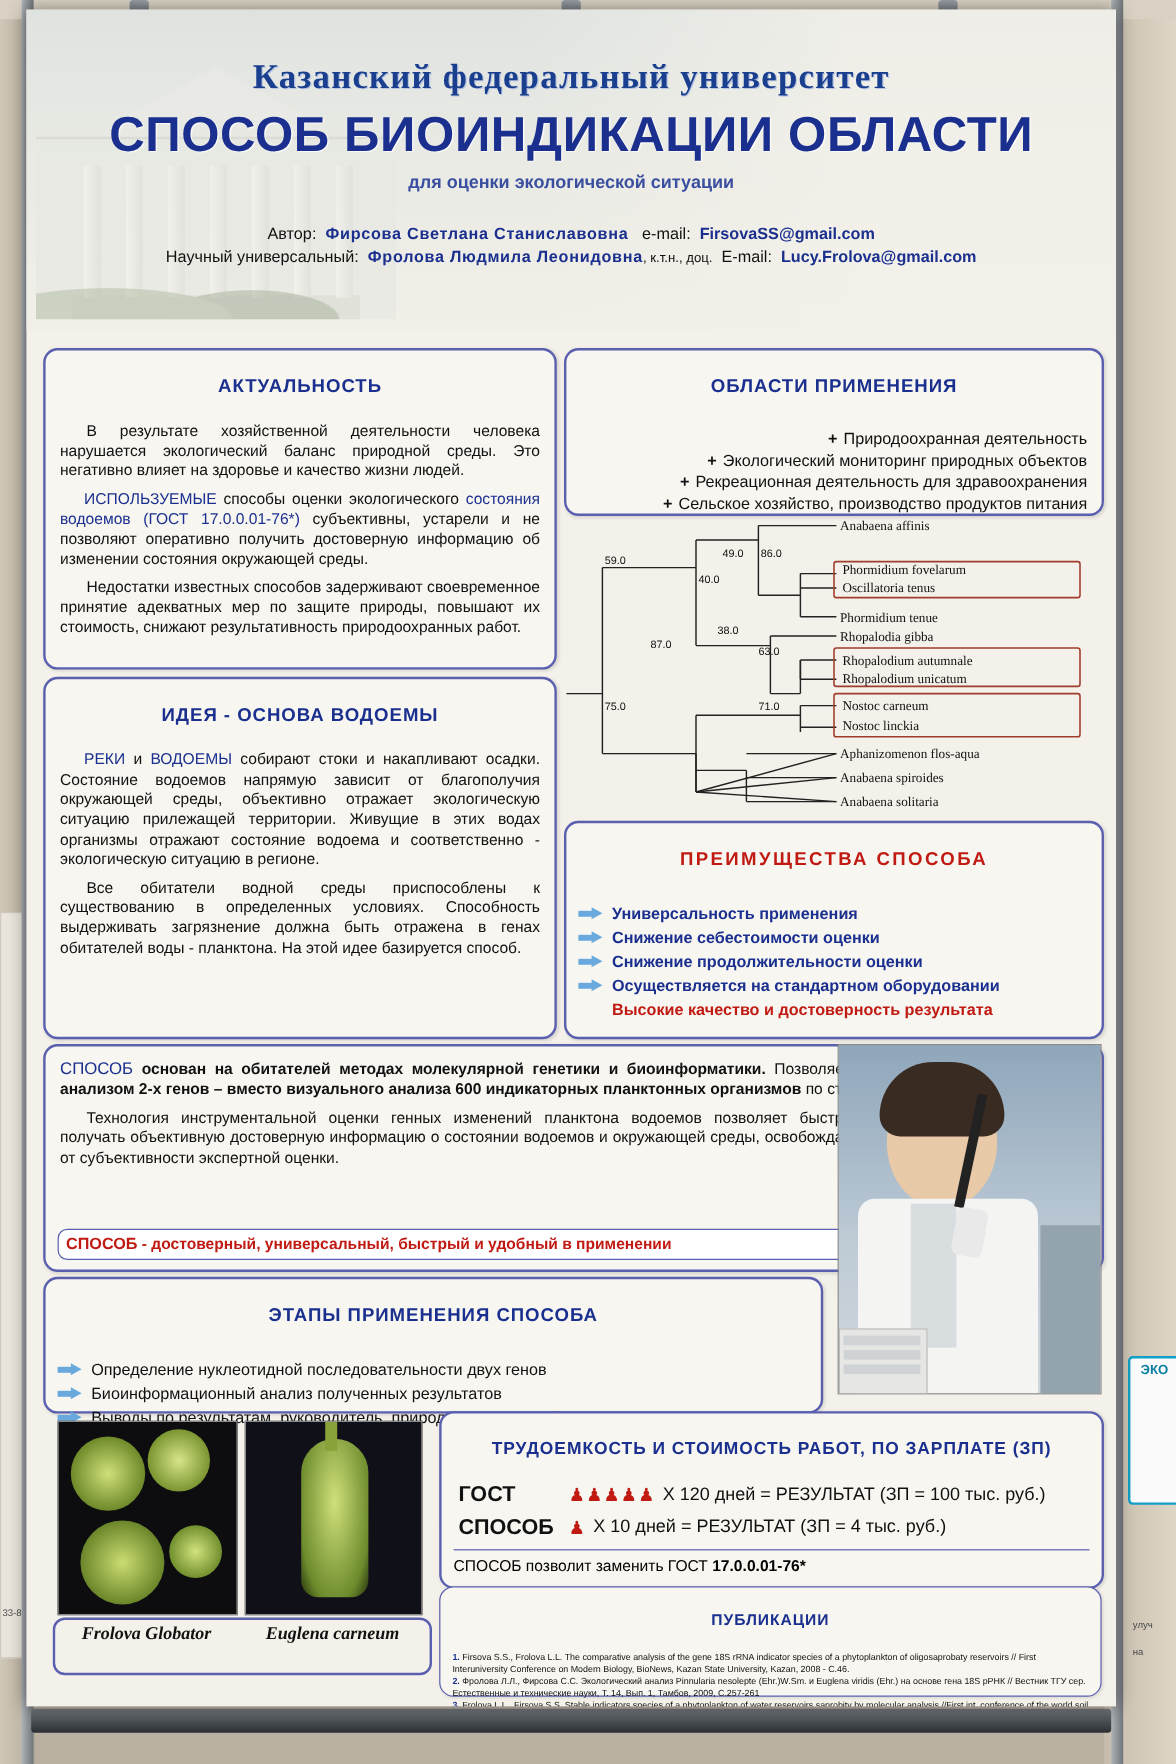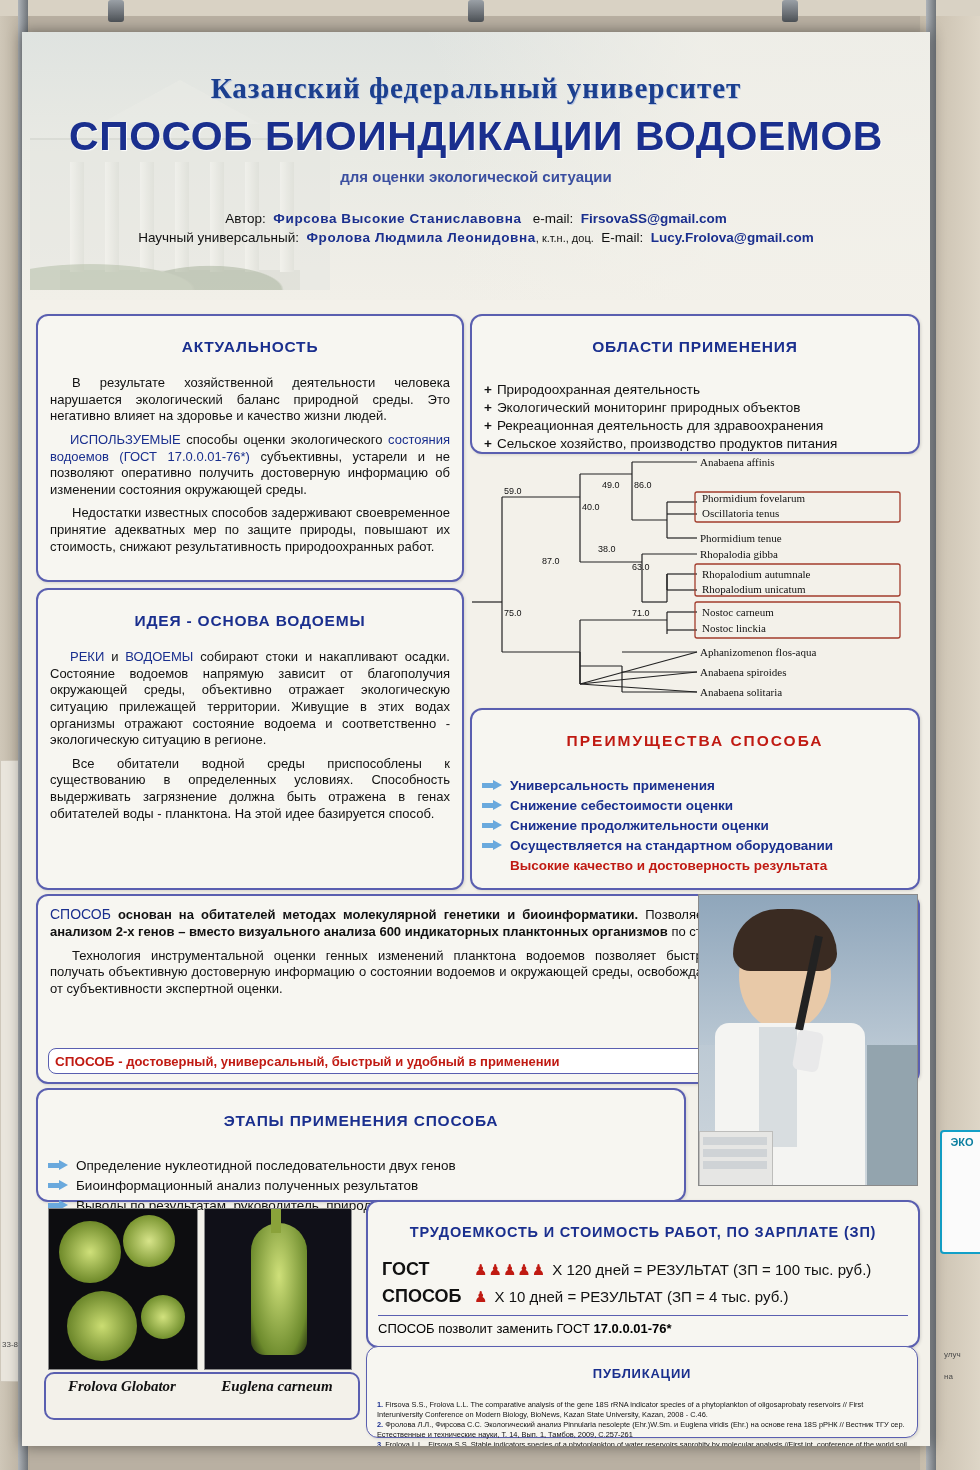--- a/index.html
+++ b/index.html
@@ -13,21 +13,21 @@
   .env-left{position:absolute;left:0;top:0;width:30px;height:1470px;background:linear-gradient(90deg,#cfc7b8,#b5ab9b);}
   .env-right{position:absolute;right:0;top:0;width:60px;height:1470px;background:linear-gradient(90deg,#c6bcab,#ded6c7);}
   .env-top{position:absolute;left:0;top:0;width:980px;height:16px;background:#d9d2c4;}
   .wall-panel{position:absolute;background:#e9e5dc;border:1px solid #cfc8bb;}
   .side-note{position:absolute;font-size:8px;color:#4a4a4a;line-height:1.25;}
   .cyan-box{position:absolute;border:2px solid #12a0c8;background:#fbfbfb;border-radius:4px;}
   .cyan-box .t{font-size:11px;color:#0b7fa0;font-weight:bold;text-align:center;padding-top:4px;}
 
   
   .poster{
-    position:absolute;left:22px;top:32px;width:908px;height:1414px;
+    position:absolute;left:22px;top:8px;width:908px;height:1414px;
     background:#f3f1ea;
     box-shadow:0 0 14px rgba(0,0,0,.45);
     overflow:hidden;
   }
   
   .hdr{
     position:relative;height:268px;
     background:
       radial-gradient(circle at 12% 55%, rgba(255,255,255,.0) 0 40%, rgba(243,241,234,.75) 72%),
       linear-gradient(180deg,#dfe3e0 0%, #e9eae4 45%, #f1efe8 100%);
@@ -68,21 +68,21 @@
   .card h3{
     margin:15px;padding:7px 6px 4px;text-align:center;
     font-size:15.5px;font-weight:bold;color:#1a2f8e;letter-spacing:.8px;
   }
   .card p{margin:0 0 7px;padding:0 12px;font-size:13px;line-height:1.28;color:#111;text-align:justify;}
   .card p.ind{text-indent:22px;}
   .bl{color:#1a2f8e;font-weight:normal;}
   .red{color:#c01a12;font-weight:bold;}
 
   ul.plus{list-style:none;margin:0;padding:4px 12px 8px;}
-  ul.plus li{font-size:13.5px;color:#111;margin:3px 0;}
+  ul.plus li{font-size:13.5px;color:#111;margin:3px 0;text-align:right;}
   ul.plus li span.p{color:#111;font-weight:bold;margin-right:5px;}
 
   ul.arrow{list-style:none;margin:0;padding:4px 10px 8px;}
   ul.arrow li{font-size:13.5px;color:#1a2f8e;font-weight:bold;margin:5px 0;display:flex;align-items:center;}
   ul.arrow li .ar{
     display:inline-block;width:20px;height:11px;margin-right:8px;flex:none;position:relative;
   }
   ul.arrow li .ar::before{content:"";position:absolute;left:0;top:3px;width:12px;height:5px;background:#6aa9dd;}
   ul.arrow li .ar::after{content:"";position:absolute;left:11px;top:0;width:0;height:0;border-top:5.5px solid transparent;border-bottom:5.5px solid transparent;border-left:9px solid #6aa9dd;}
 
@@ -145,27 +145,27 @@
       <div class="col" style="left:75px;"></div>
       <div class="col" style="left:110px;"></div>
       <div class="col" style="left:145px;"></div>
       <div class="col" style="left:180px;"></div>
       <div class="col" style="left:215px;"></div>
       <div class="col" style="left:250px;"></div>
       <div class="trees"></div>
     </div>
 
     <div class="uni-title">Казанский федеральный университет</div>
-    <div class="main-title">СПОСОБ БИОИНДИКАЦИИ ВОДОЕМОВ</div>
+    <div class="main-title">СПОСОБ БИОИНДИКАЦИИ ОБЛАСТИ</div>
     <div class="sub-title">для оценки экологической ситуации</div>
 
     <div class="authors">
       <div class="ln">
         <span>Автор:</span>
-        &nbsp;<b>Фирсова Высокие Станиславовна</b>
+        &nbsp;<b>Фирсова Светлана Станиславовна</b>
         &nbsp;&nbsp;<span>e-mail:</span>
         &nbsp;<span class="em">FirsovaSS@gmail.com</span>
       </div>
       <div class="ln">
         <span>Научный универсальный:</span>
         &nbsp;<b>Фролова Людмила Леонидовна</b><span style="font-size:11px">, к.т.н., доц.</span>
         &nbsp;<span>E-mail:</span>
         &nbsp;<span class="em">Lucy.Frolova@gmail.com</span>
       </div>
     </div>

